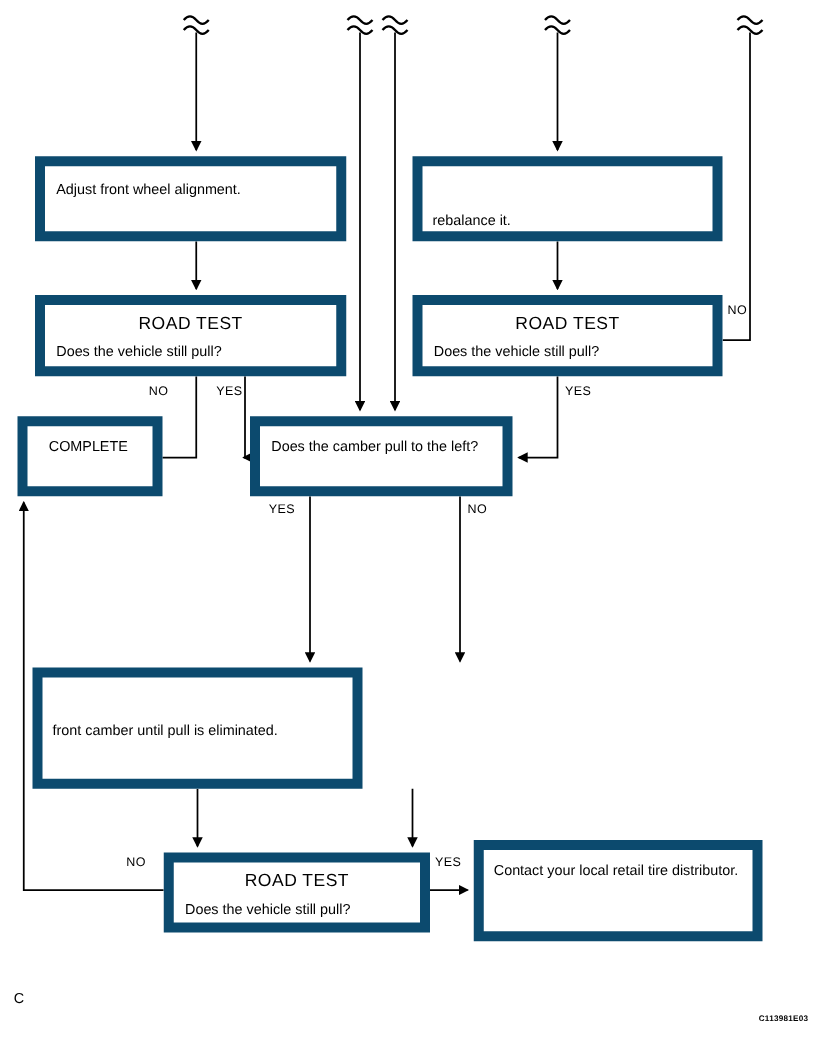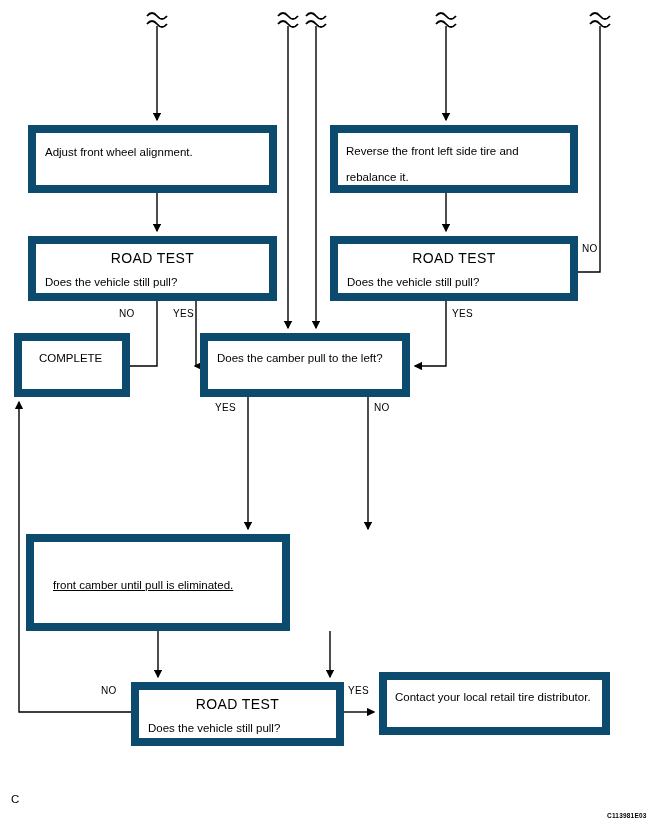--- a/index.html
+++ b/index.html
@@ -130,21 +130,20 @@
       <path d="M 344 712 L 374 712" marker-end="url(#arrow)"></path>
 
     </g>
   </svg>
 
   <div class="node" style="left:28px; top:125px; width:249px; height:68px;">
     <div class="node-text" style="left:9px; top:9px; right:6px;">Adjust front wheel alignment.</div>
   </div>
 
   <div class="node" style="left:330px; top:125px; width:248px; height:68px;">
-    <div class="node-text" style="left:8px; top:8px; right:6px;">Reverse the front left side tire and</div>
     <div class="node-text" style="left:8px; top:34px; right:6px;">rebalance it.</div>
   </div>
 
   <div class="node" style="left:28px; top:236px; width:249px; height:65px;">
     <div class="node-title" style="top:6px;">ROAD TEST</div>
     <div class="node-text" style="left:9px; top:28px; right:6px;">Does the vehicle still pull?</div>
   </div>
 
   <div class="node" style="left:330px; top:236px; width:248px; height:65px;">
     <div class="node-title" style="top:6px;">ROAD TEST</div>
@@ -153,30 +152,30 @@
 
   <div class="node" style="left:14px; top:333px; width:116px; height:64px;">
     <div class="node-text" style="left:17px; top:7px;">COMPLETE</div>
   </div>
 
   <div class="node" style="left:200px; top:333px; width:210px; height:64px;">
     <div class="node-text" style="left:9px; top:7px; right:4px;">Does the camber pull to the left?</div>
   </div>
 
   <div class="node" style="left:26px; top:534px; width:264px; height:97px;">
-    <div class="node-text" style="left:19px; top:33px; right:4px;text-decoration:underline;">front camber until pull is eliminated.</div>
+    <div class="node-text" style="left:8px; top:33px; right:4px;">front camber until pull is eliminated.</div>
   </div>
 
 
   <div class="node" style="left:131px; top:682px; width:213px; height:64px;">
     <div class="node-title" style="top:6px;">ROAD TEST</div>
     <div class="node-text" style="left:9px; top:28px; right:4px;">Does the vehicle still pull?</div>
   </div>
 
-  <div class="node" style="left:379px; top:672px; width:231px; height:63px;">
+  <div class="node" style="left:379px; top:672px; width:231px; height:81px;">
     <div class="node-text" style="left:8px; top:7px; right:4px;">Contact your local retail tire distributor.</div>
   </div>
 
   <div class="edge-label" style="left:119px; top:308px;">NO</div>
 
   <div class="edge-label" style="left:173px; top:308px;">YES</div>
 
   <div class="edge-label" style="left:582px; top:243px;">NO</div>
 
   <div class="edge-label" style="left:452px; top:308px;">YES</div>

